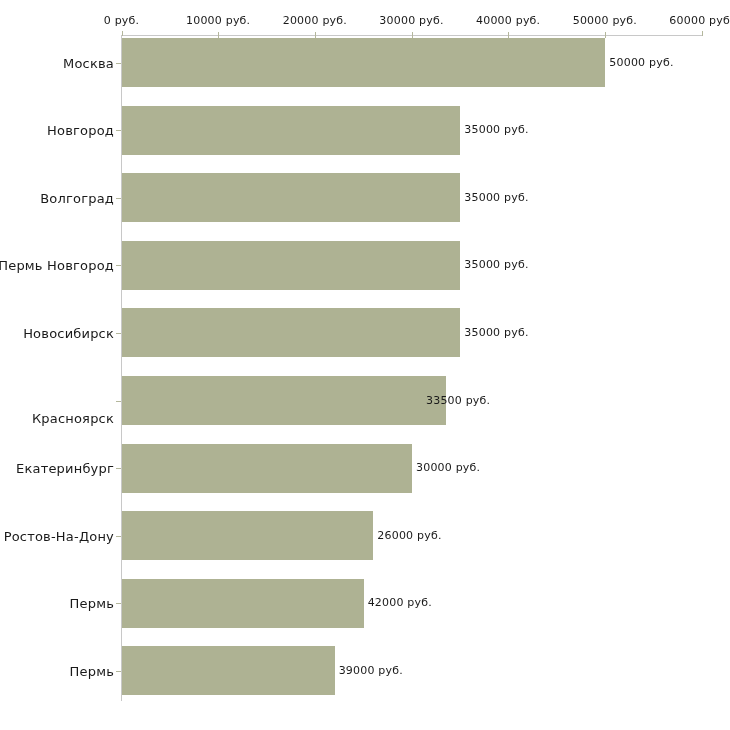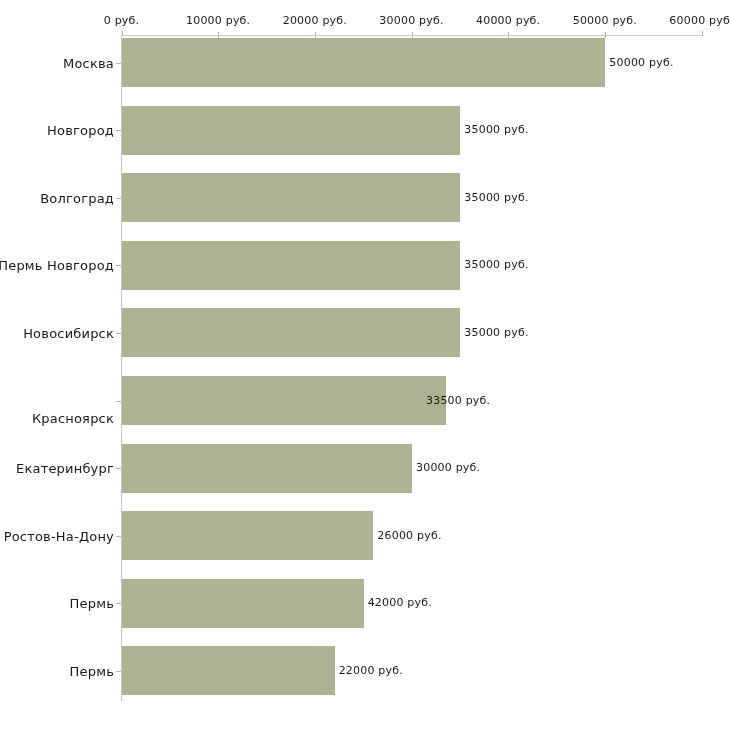--- a/index.html
+++ b/index.html
@@ -151,16 +151,16 @@
       <div class="bar-value" style="left: 464.333px; top: 325.9px;">35000 руб.</div>
       <div class="bar" title="Красноярск: 33500 руб." style="top: 376px; height: 49px; width: 323.833px; background: rgb(174, 178, 147);"></div>
       <div class="bar-value" style="left: 426px; top: 393.5px;">33500 руб.</div>
       <div class="bar" title="Екатеринбург: 30000 руб." style="top: 443.6px; height: 49px; width: 290px; background: rgb(174, 178, 147);"></div>
       <div class="bar-value" style="left: 416px; top: 461.1px;">30000 руб.</div>
       <div class="bar" title="Ростов-На-Дону: 26000 руб." style="top: 511.2px; height: 49px; width: 251.333px; background: rgb(174, 178, 147);"></div>
       <div class="bar-value" style="left: 377.333px; top: 528.7px;">26000 руб.</div>
       <div class="bar" title="Самара: 25000 руб." style="top: 578.8px; height: 49px; width: 241.667px; background: rgb(174, 178, 147);"></div>
       <div class="bar-value" style="left: 367.667px; top: 596.3px;">42000 руб.</div>
       <div class="bar" title="Пермь: 22000 руб." style="top: 646.4px; height: 49px; width: 212.667px; background: rgb(174, 178, 147);"></div>
-      <div class="bar-value" style="left: 338.667px; top: 663.9px;">22000 руб.</div>
+      <div class="bar-value" style="left: 338.667px; top: 663.9px;">39000 руб.</div>
     </div>
 
 </div>
 
 </body></html>

